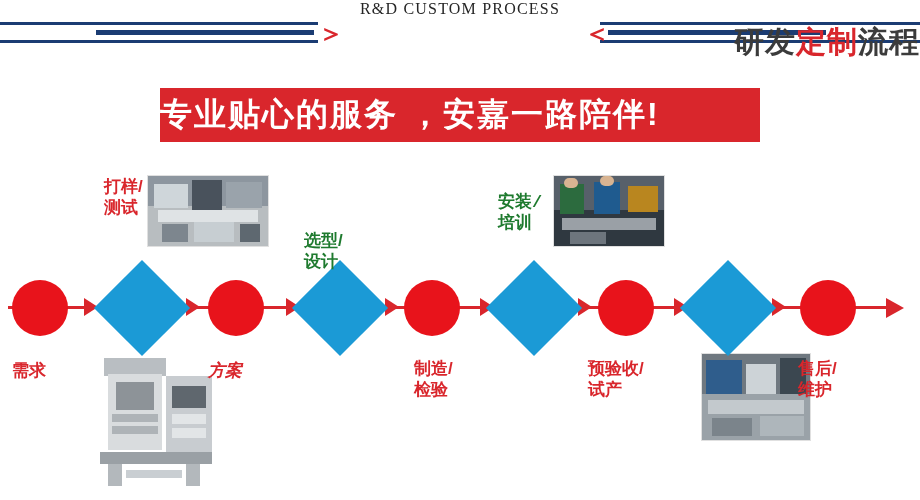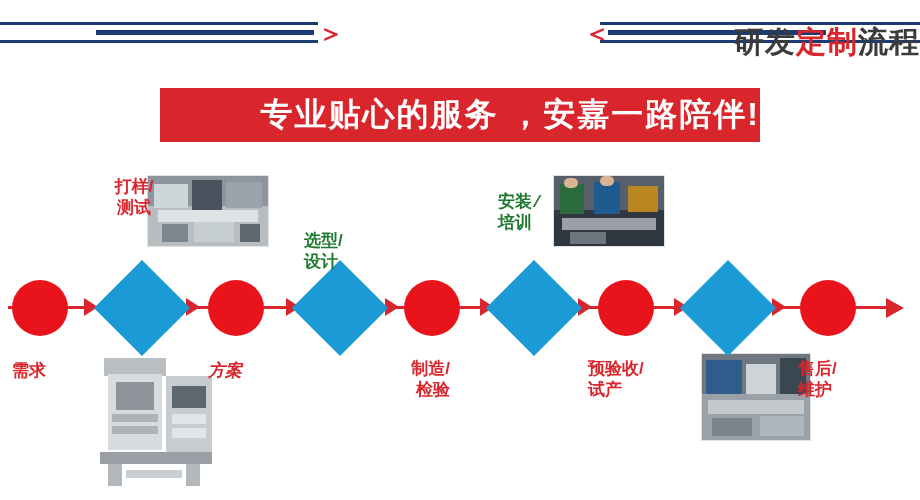--- a/index.html
+++ b/index.html
@@ -110,21 +110,21 @@
   
   .banner {
     position: absolute;
     left: 160px;
     top: 88px;
     width: 600px;
     height: 54px;
     background: #d9262c;
     display: flex;
     align-items: center;
-    justify-content: flex-end;
+    justify-content: flex-start;
   }
   .banner-text {
     color: #ffffff;
     font-size: 32px;
     font-weight: bold;
     letter-spacing: 2px;
     white-space: nowrap;
   }
 
   
@@ -201,20 +201,21 @@
   <div class="header">
     <div class="hdr-line top"></div>
     <div class="hdr-line top2"></div>
     <div class="hdr-line rt"></div>
     <div class="hdr-line rt2"></div>
     <div class="hdr-dark-bar hdr-bar-left"></div>
     <div class="hdr-dark-bar hdr-bar-right"></div>
     <div class="hdr-arrow left">＞</div>
     <div class="hdr-arrow right">＜</div>
 
+    <div class="hdr-en">R&amp;D CUSTOM PROCESS</div>
     <div class="hdr-cn"><span>研发</span><span class="accent">定制</span><span>流程</span></div>
   </div>
 
   <div class="banner">
     <div class="banner-text">专业贴心的服务 ，安嘉一路陪伴!</div>
   </div>
 
   <div class="photo ph-frame" style="left:148px; top:176px; width:120px; height:70px; background:#6c7580;">
     <div class="blk" style="left:0;top:0;width:120px;height:30px;background:#8d969f;"></div>
     <div class="blk" style="left:0;top:30px;width:120px;height:40px;background:#b8bdc0;"></div>
@@ -275,32 +276,32 @@
   <div class="chev" style="left:385px;"></div>
   <div class="chev" style="left:480px;"></div>
   <div class="chev" style="left:578px;"></div>
   <div class="chev" style="left:674px;"></div>
   <div class="chev" style="left:772px;"></div>
 
   <div class="node-circle" style="left:12px; top:280px;"></div>
   <div class="label red" style="left:12px; top:360px; width:70px;">需求</div>
 
   <div class="node-diamond" style="left:108px; top:274px;"></div>
-  <div class="label red" style="left:104px; top:176px; width:60px;text-align:center;">打样/
+  <div class="label red" style="left:104px; top:176px; width:60px;">打样/
 测试</div>
 
   <div class="node-circle" style="left:208px; top:280px;"></div>
   <div class="label red" style="left:208px; top:360px; width:70px;font-style:italic;">方案</div>
 
   <div class="node-diamond" style="left:306px; top:274px;"></div>
   <div class="label green" style="left:304px; top:182px; width:60px;margin-top:48px;">选型/
 设计</div>
 
   <div class="node-circle" style="left:404px; top:280px;"></div>
-  <div class="label red" style="left:380px; top:358px; width:70px;text-align:right;">制造/
+  <div class="label red" style="left:414px; top:358px; width:70px;">制造/
 检验</div>
 
   <div class="node-diamond" style="left:500px; top:274px;"></div>
   <div class="label green" style="left:498px; top:192px; width:60px;font-family:Liberation Mono, monospace;">安装/
 培训</div>
 
   <div class="node-circle" style="left:598px; top:280px;"></div>
   <div class="label red" style="left:588px; top:358px; width:86px;">预验收/
 试产</div>
 

